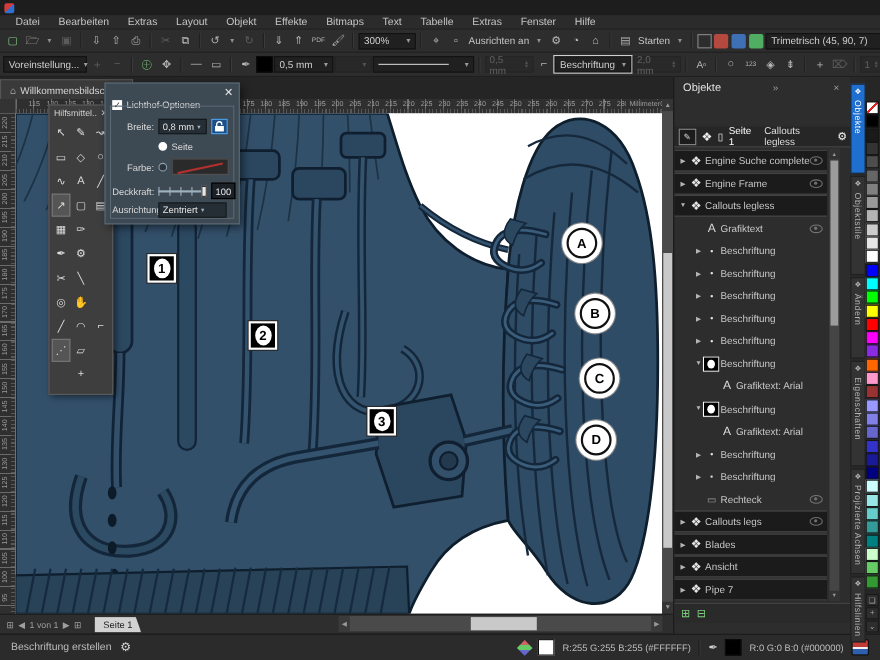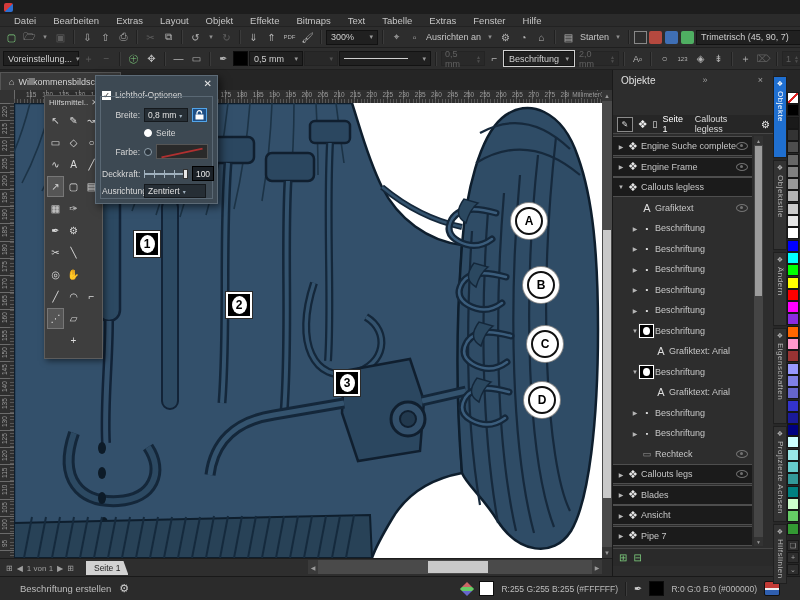--- a/index.html
+++ b/index.html
@@ -48,21 +48,21 @@
   #vscroll{left:602px;top:90px;width:10px;height:468px;}
   #vscroll .arr{position:absolute;left:0;width:10px;height:11px;background:#353535;color:#9a9a9a;font-size:6px;display:flex;align-items:center;justify-content:center;}
   #vthumb{position:absolute;left:1px;top:140px;width:8px;height:268px;background:#c9c9c9;}
   #pagebar{left:0;top:558px;width:612px;height:18px;background:#2e2e2e;border-top:1px solid #1d1d1d;display:flex;align-items:center;}
   #pagenav{display:flex;align-items:center;gap:4px;padding:0 6px;color:#9f9f9f;font-size:8px;}
   #page-tab{height:14px;background:#d2d2d2;color:#222;font-size:8.5px;display:flex;align-items:center;padding:0 8px;margin-left:6px;clip-path:polygon(0 0,calc(100% - 5px) 0,100% 100%,0 100%);}
   #hscroll{position:absolute;left:308px;top:560px;width:294px;height:14px;}
   #hscroll .arr{position:absolute;top:0;width:10px;height:14px;background:#3a3a3a;color:#9a9a9a;font-size:6px;display:flex;align-items:center;justify-content:center;}
   #hthumb{position:absolute;left:120px;top:1px;width:60px;height:12px;background:#c9c9c9;}
   
-  #statusbar{left:0;top:576px;width:800px;height:24px;background:#2b2b2b;border-top:1px solid #191919;display:flex;align-items:center;box-sizing:border-box;padding:0 20px;gap:8px;}
+  #statusbar{left:0;top:576px;width:800px;height:24px;background:#2b2b2b;border-top:1px solid #191919;display:flex;align-items:center;box-sizing:border-box;padding:0 10px;gap:8px;}
   #status-right{margin-left:auto;display:flex;align-items:center;gap:7px;}
   .stat-text{font-size:8.5px;color:#bdbdbd;}
   #corel-logo{width:14px;height:13px;border-radius:2px;background:linear-gradient(180deg,#c23a35 0 45%,#f0f0f0 45% 60%,#2f5fb0 60% 100%);border:1px solid #111;}
   .sdiv{width:1px;height:14px;background:#1c1c1c;border-right:1px solid #3c3c3c;}
   
   #docker{left:612px;top:70px;width:161px;height:506px;background:#2d2d2d;border-left:1px solid #191919;box-sizing:border-box;}
   #docker-header{position:absolute;left:0;top:0;width:161px;height:20px;display:flex;align-items:center;padding:0 8px;box-sizing:border-box;color:#e0e0e0;font-size:10px;}
   #docker-header .hbtn{margin-left:auto;color:#9f9f9f;font-size:9px;padding:0 3px;}
   #docker-search{position:absolute;left:6px;top:24px;width:146px;height:15px;background:#242424;border-bottom:1px solid #5a5a5a;color:#7d7d7d;font-size:8.5px;display:flex;align-items:center;padding:0 4px;box-sizing:border-box;}
   #layerbar{position:absolute;left:0;top:45px;width:161px;height:19px;display:flex;align-items:center;gap:5px;padding:0 4px;box-sizing:border-box;border-bottom:1px solid #474747;background:#262626;}

